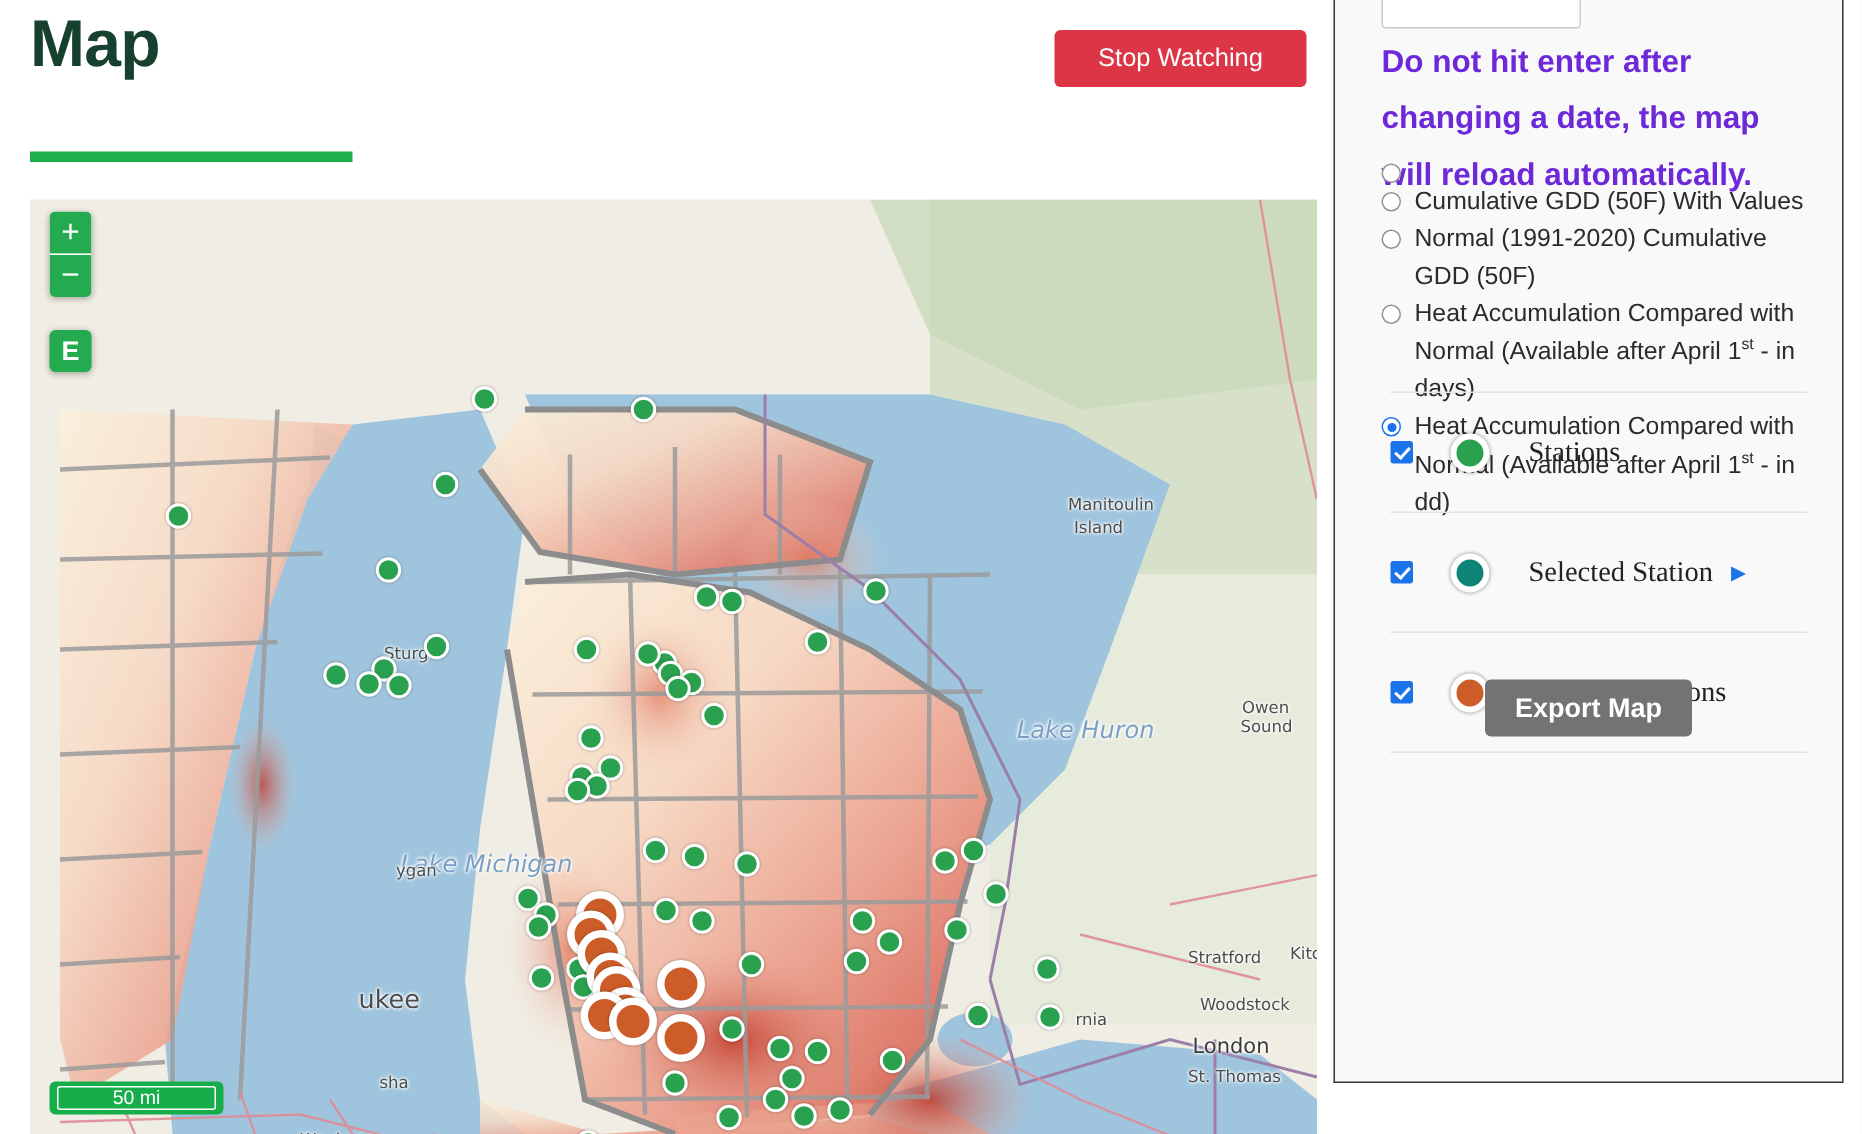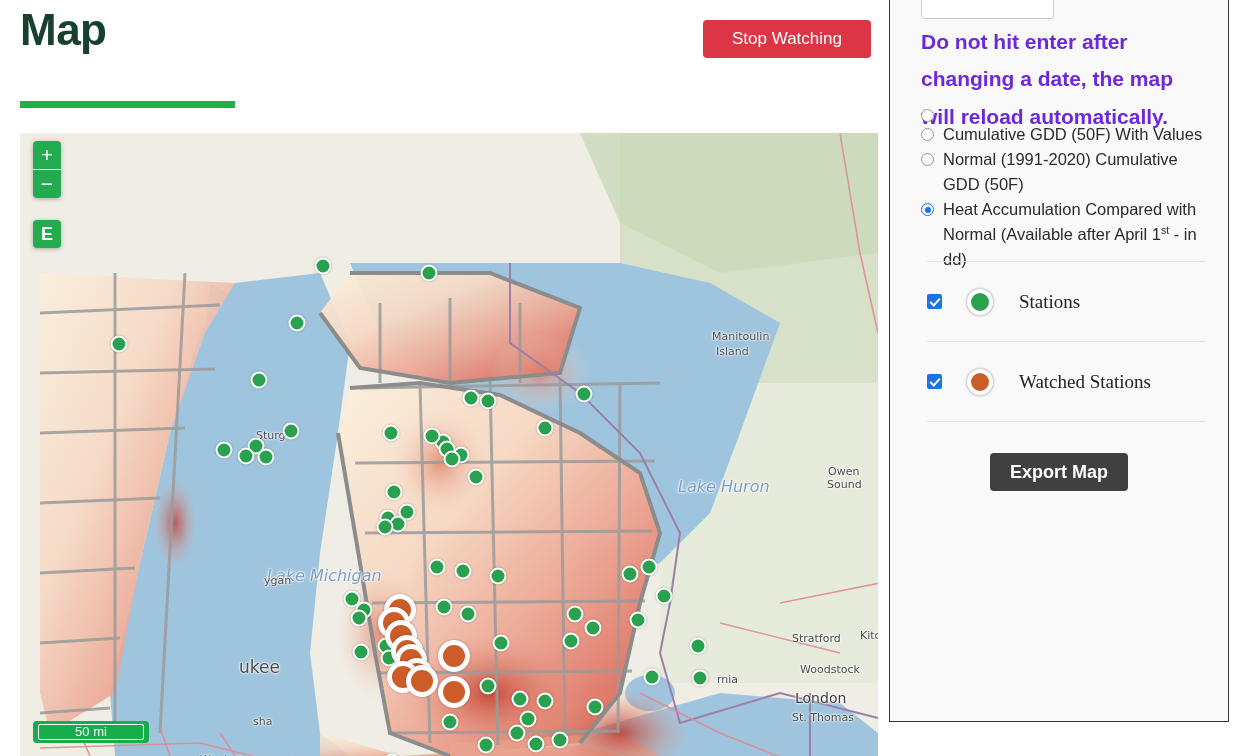--- a/index.html
+++ b/index.html
@@ -174,21 +174,21 @@
   }
   .legend-label { font-size: 19px; color: #222222; }
   .legend-arrow {
     margin-left: 12px; color: #1a73e8; font-size: 13px;
   }
   #legend-bottom-rule { border-top: 1px solid #e4e4e4; }
 
   #export-map-button {
     position: absolute; left: 100px; top: 482px;
     width: 138px; height: 38px;
-    background: #404040; color: #ffffff;
+    background: #737373; color: #ffffff;
     border: none; border-radius: 4px;
     font-size: 18px; font-weight: 700; cursor: pointer;
     font-family: "Liberation Sans", sans-serif;
   }
 </style>
 </head>
 <body>
 
 <div id="root">
 
@@ -422,34 +422,44 @@
           <span class="radio-mark"></span>
         </div>
         <div class="radio-row">
           <span class="radio-mark"></span>
           <span class="radio-label">Cumulative GDD (50F) With Values</span>
         </div>
         <div class="radio-row">
           <span class="radio-mark"></span>
           <span class="radio-label">Normal (1991-2020) Cumulative GDD (50F)</span>
         </div>
+        <div class="radio-row">
+          <span class="radio-mark"></span>
+          <span class="radio-label">Heat Accumulation Compared with Normal (Available after April 1<sup>st</sup> - in days)</span>
+        </div>
         <div class="radio-row checked">
           <span class="radio-mark"></span>
           <span class="radio-label">Heat Accumulation Compared with Normal (Available after April 1<sup>st</sup> - in dd)</span>
         </div>
       </div>
 
     <div id="legend">
         <div class="legend-row">
           <span class="legend-check"></span>
           <span class="legend-dot" style="background: rgb(42, 161, 79);"></span>
           <span class="legend-label">Stations</span>
         </div>
         <div class="legend-row">
           <span class="legend-check"></span>
+          <span class="legend-dot" style="background: rgb(14, 132, 118);"></span>
+          <span class="legend-label">Selected Station</span>
+          <span class="legend-arrow">▶</span>
+        </div>
+        <div class="legend-row">
+          <span class="legend-check"></span>
           <span class="legend-dot" style="background: rgb(204, 92, 40);"></span>
           <span class="legend-label">Watched Stations</span>
         </div>
         <div id="legend-bottom-rule"></div>
       </div>
 
     <button id="export-map-button">Export Map</button>
   </div>
 </div>
 

